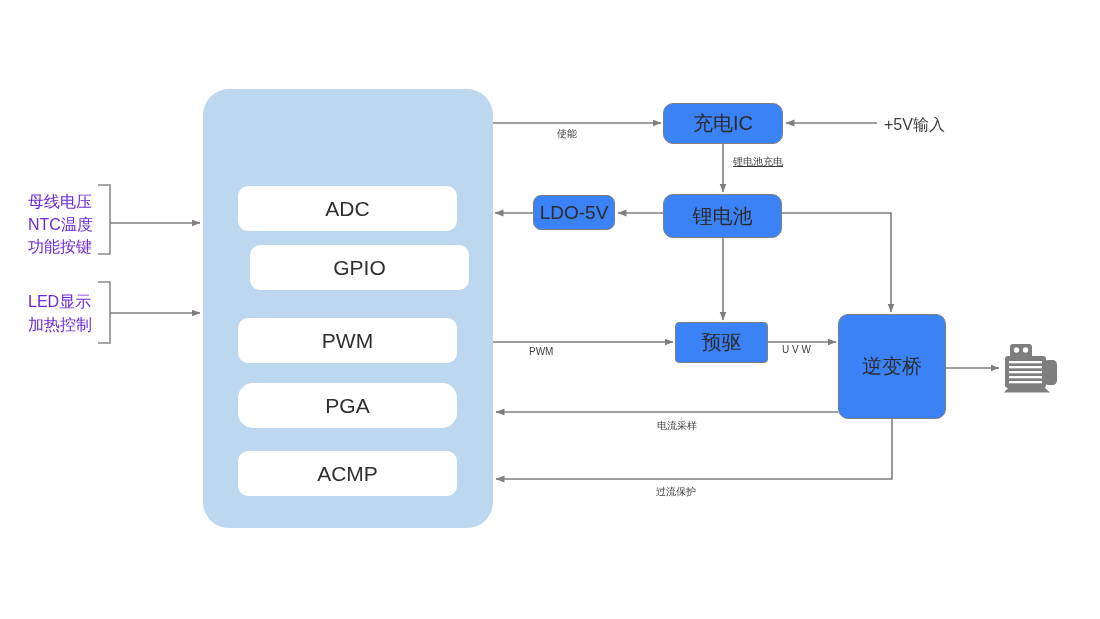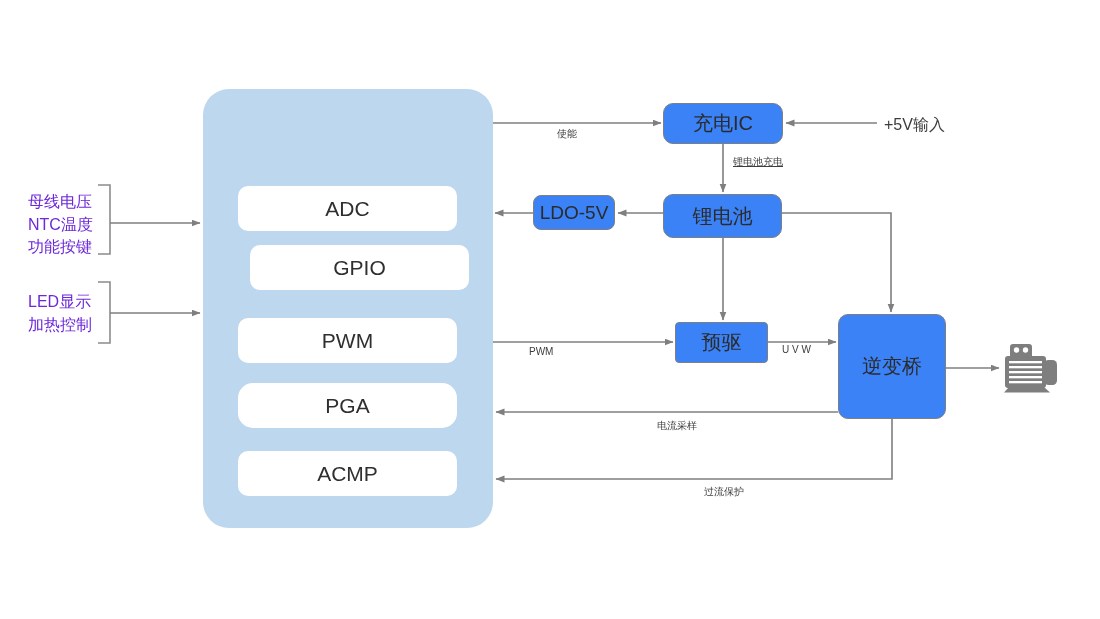--- a/index.html
+++ b/index.html
@@ -120,21 +120,21 @@
   <div class="node n-inverter">
     <span>逆变桥</span>
   </div>
 
   <div class="wlabel centered" style="left:567px;top:127px;">使能</div>
   <div class="wlabel" style="left:884px;top:115px;font-size:16px;">+5V输入</div>
   <div class="wlabel" style="left:733px;top:155px;text-decoration:underline;">锂电池充电</div>
   <div class="wlabel" style="left:529px;top:346px;">PWM</div>
   <div class="wlabel" style="left:782px;top:344px;">U V W</div>
   <div class="wlabel centered" style="left:677px;top:419px;">电流采样</div>
-  <div class="wlabel centered" style="left:676px;top:485px;margin-left:48px;">过流保护</div>
+  <div class="wlabel centered" style="left:676px;top:485px;">过流保护</div>
 
   <div class="ingroup" style="top:191px;">
     <div>母线电压</div>
     <div>NTC温度</div>
     <div>功能按键</div>
   </div>
   <div class="ingroup" style="top:291px;">
     <div>LED显示</div>
     <div>加热控制</div>
   </div>

